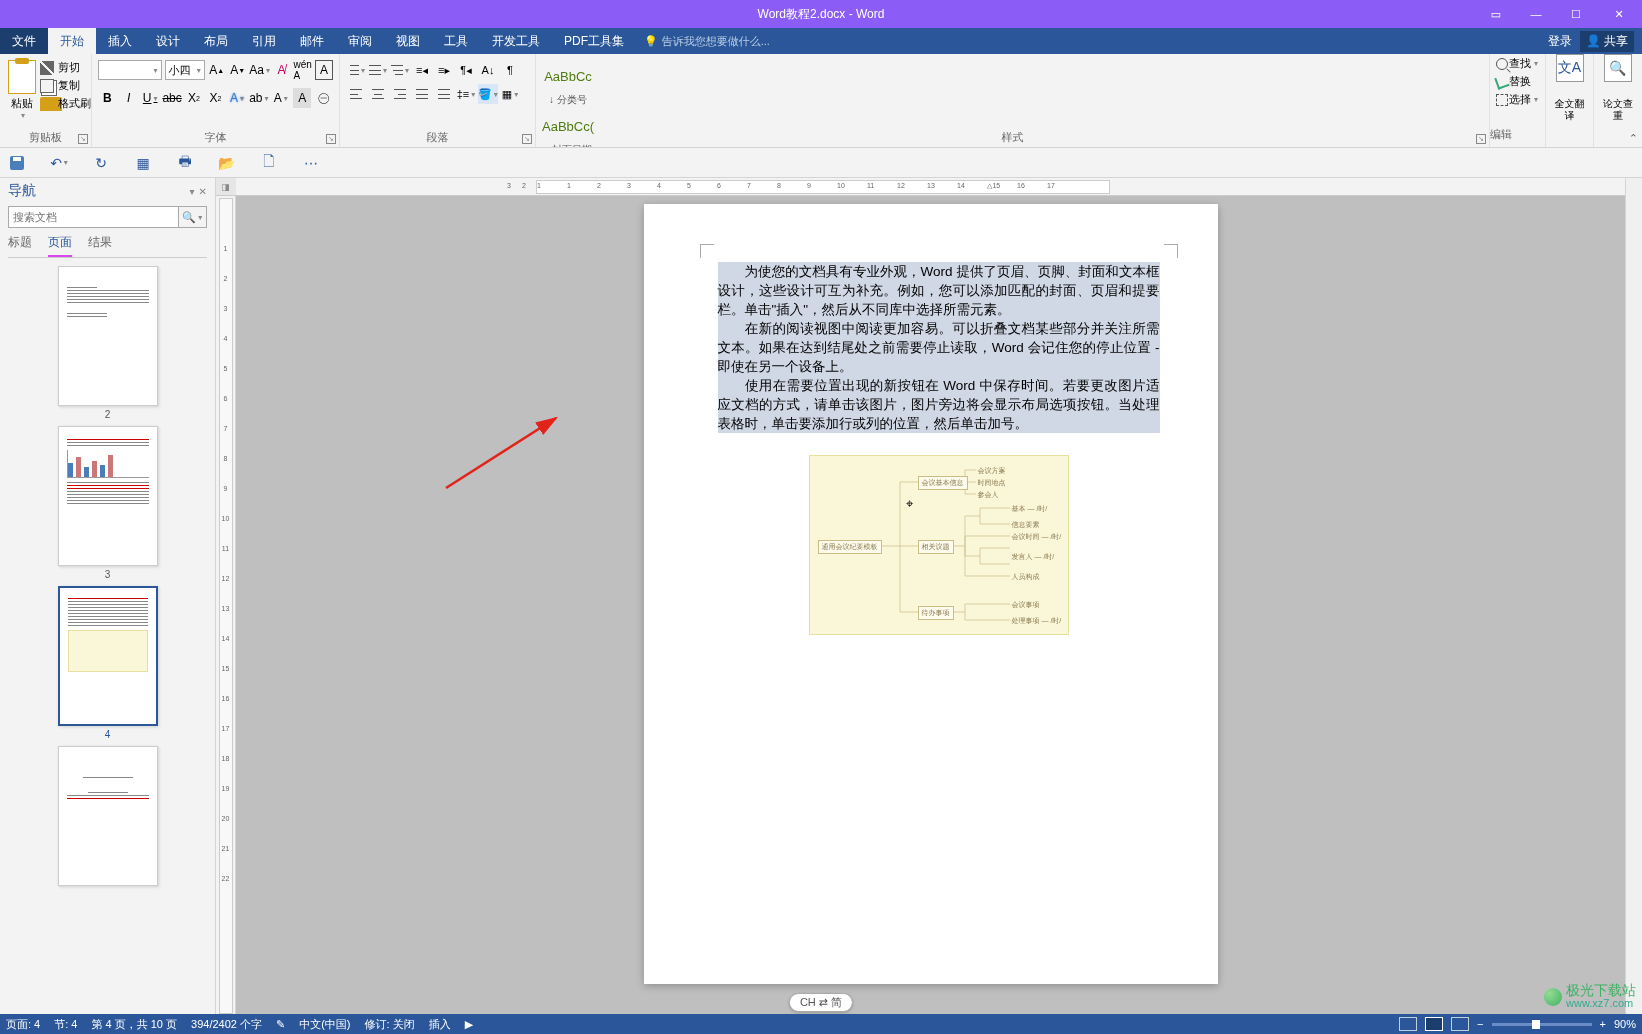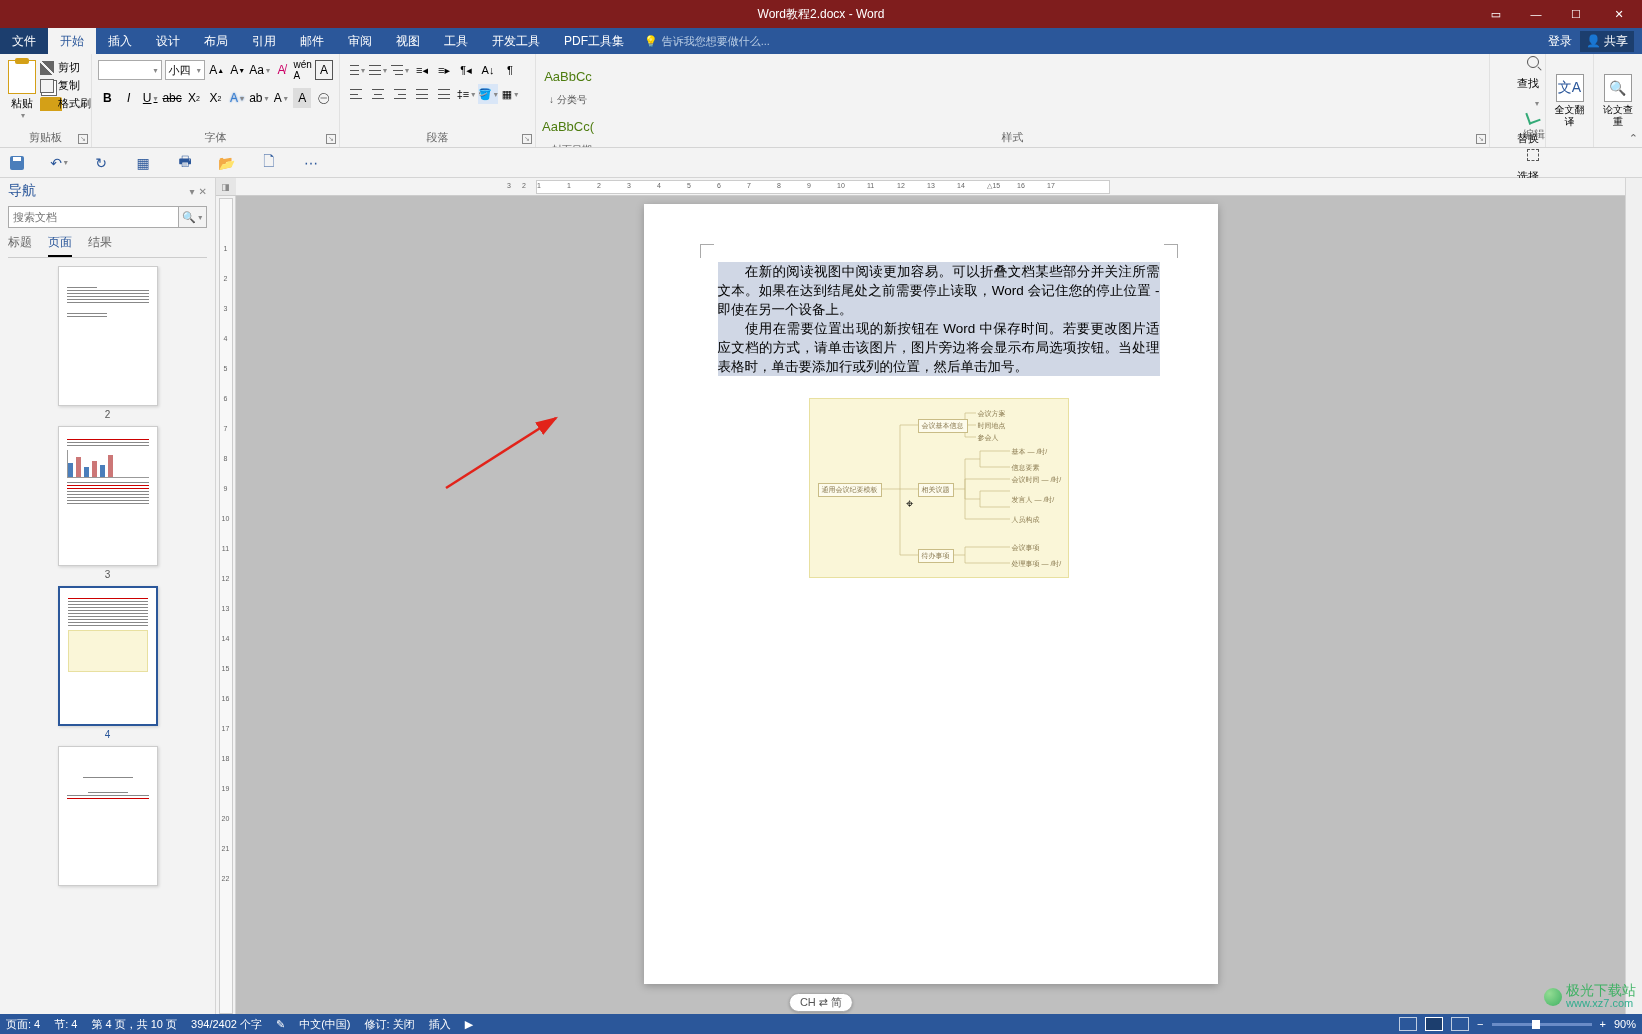--- a/index.html
+++ b/index.html
@@ -1,19 +1,19 @@
 <!DOCTYPE html>
 <html><head>
 <meta charset="utf-8">
 <style>
 * { margin: 0; padding: 0; box-sizing: border-box; font-family: "Microsoft YaHei", "Segoe UI", sans-serif; }
 body { background: #e6e6e6; width: 1642px; height: 1034px; overflow: hidden; position: relative; }
 
 
-.titlebar { height: 28px; background: #7f1d1d; display: flex; align-items: center; justify-content: center; position: relative; color: #fff; font-size: 12px; }
+.titlebar { height: 28px; background: #8b5cf6; display: flex; align-items: center; justify-content: center; position: relative; color: #fff; font-size: 12px; }
 .titlebar .title { white-space: nowrap; }
 .titlebar .win-controls { position: absolute; right: 0; top: 0; height: 28px; display: flex; }
 .titlebar .win-controls div { width: 40px; height: 28px; display: flex; align-items: center; justify-content: center; color: #fff; font-size: 11px; cursor: pointer; }
 .titlebar .win-controls div:last-child { width: 46px; }
 
 
 .tabrow { height: 26px; background: #2b579a; display: flex; align-items: stretch; color: #fff; font-size: 12px; position: relative; }
 .tabrow .tab { padding: 0 12px; display: flex; align-items: center; cursor: pointer; }
 .tabrow .tab.file { background: #1c3e6e; }
 .tabrow .tab.active { background: #f3f3f3; color: #2b579a; }
@@ -57,28 +57,28 @@
 .para .btn { width: 20px; height: 20px; display: flex; align-items: center; justify-content: center; font-size: 11px; cursor: pointer; }
 .para .btn .lines { width: 12px; height: 10px; display: flex; flex-direction: column; justify-content: space-between; }
 .para .btn .lines span { height: 1px; background: #555; display: block; }
 
 .styles { flex: 1; min-width: 0; display: flex; align-items: flex-start; padding: 4px 2px 16px 2px; overflow: hidden; }
 .styles .styleitem { width: 58px; height: 56px; border: 1px solid transparent; margin: 0 1px; text-align: center; cursor: pointer; }
 .styles .styleitem .preview { height: 34px; display: flex; align-items: center; justify-content: center; font-size: 13px; color: #4d7c0f; overflow: hidden; }
 .styles .styleitem .name { font-size: 10px; color: #555; white-space: nowrap; overflow: hidden; }
 
 .editgrp { width: 56px; padding-top: 2px; }
-.editgrp div { font-size: 11px; display: flex; align-items: flex-end; gap: 8px; margin-bottom: 3px; cursor: pointer; flex-direction: column; }
+.editgrp div { font-size: 11px; display: flex; align-items: center; gap: 1px; margin-bottom: 3px; cursor: pointer; }
 .editgrp .i { width: 12px; height: 12px; display: inline-block; }
 .i-find { border: 1px solid #555; border-radius: 50%; width: 8px; height: 8px; position: relative; }
 .i-find::after { content: ""; position: absolute; width: 5px; height: 1px; background: #555; bottom: -2px; right: -4px; transform: rotate(45deg); }
 .i-replace { border-left: 2px solid #3a7; border-bottom: 2px solid #3a7; width: 8px; height: 5px; transform: rotate(-20deg); }
 .i-select { border: 1px dashed #555; width: 10px; height: 10px; }
 
-.biggrp { width: 48px; text-align: center; padding-top: 20px; cursor: pointer; }
+.biggrp { width: 48px; text-align: center; padding-top: 0; cursor: pointer; gap: 14px; }
 .biggrp .ic { width: 28px; height: 28px; margin: 0 auto 2px; border: 1px solid #999; background: #fff; display: flex; align-items: center; justify-content: center; font-size: 14px; color: #2b579a; }
 .biggrp .txt { font-size: 10px; line-height: 12px; }
 
 .ribbon-collapse { position: absolute; right: 4px; bottom: 2px; font-size: 11px; color: #666; cursor: pointer; }
 
 
 .qat { height: 30px; background: #f3f3f3; border-bottom: 1px solid #d4d4d4; display: flex; align-items: center; padding: 0 8px; gap: 24px; }
 .qat .qbtn { width: 18px; height: 18px; display: flex; align-items: center; justify-content: center; cursor: pointer; color: #2b579a; font-size: 14px; }
 .qat-save { width: 14px; height: 14px; background: #4a7ebb; border-radius: 2px; position: relative; }
 .qat-save::after { content: ""; position: absolute; top: 1px; left: 3px; width: 8px; height: 4px; background: #fff; }
@@ -87,21 +87,21 @@
 .workspace { position: absolute; top: 178px; bottom: 20px; left: 0; right: 0; display: flex; }
 
 .navpane { width: 216px; background: #f3f3f3; border-right: 1px solid #d4d4d4; padding: 4px 8px; overflow: hidden; }
 .navpane .hdr { display: flex; justify-content: space-between; align-items: center; font-size: 14px; color: #2b579a; margin-bottom: 6px; }
 .navpane .hdr .ctrls { font-size: 10px; color: #888; display: flex; gap: 4px; }
 .navpane .search { display: flex; border: 1px solid #aaa; height: 22px; margin-bottom: 6px; }
 .navpane .search input { flex: 1; border: none; font-size: 11px; padding: 0 4px; outline: none; }
 .navpane .search .go { width: 28px; display: flex; align-items: center; justify-content: center; border-left: 1px solid #aaa; cursor: pointer; font-size: 11px; }
 .navpane .tabs { display: flex; gap: 16px; border-bottom: 1px solid #ccc; font-size: 12px; margin-bottom: 8px; }
 .navpane .tabs div { padding-bottom: 4px; cursor: pointer; color: #666; }
-.navpane .tabs div.active { color: #2b579a; border-bottom: 2px solid #000000; }
+.navpane .tabs div.active { color: #2b579a; border-bottom: 2px solid #d946ef; }
 .navpane .thumbs { overflow-y: auto; height: calc(100% - 80px); }
 .navpane .thumb { width: 100px; margin: 0 auto 6px; }
 .navpane .thumb .pg { width: 100px; height: 140px; background: #fff; border: 1px solid #ccc; box-shadow: 1px 1px 3px rgba(0,0,0,0.15); position: relative; overflow: hidden; }
 .navpane .thumb.sel .pg { border: 2px solid #2b579a; }
 .navpane .thumb .num { text-align: center; font-size: 10px; color: #555; margin-top: 3px; }
 .navpane .thumb.sel .num { color: #2b579a; }
 .navpane .thumb .pg .ln { height: 1px; background: #888; margin: 2px 8px; }
 .navpane .thumb .pg .lnr { height: 1px; background: #c00; margin: 2px 8px; }
 .navpane .thumb .pg .chart { margin: 4px 8px; height: 28px; display: flex; align-items: flex-end; gap: 3px; border-bottom: 1px solid #999; border-left: 1px solid #999; }
 .navpane .thumb .pg .chart span { width: 5px; }
@@ -530,20 +530,21 @@
           <div class="tk" style="left:390px">13</div>
           <div class="tk" style="left:420px">14</div>
           <div class="tk" style="left:450px">△15</div>
           <div class="tk" style="left:480px">16</div>
           <div class="tk" style="left:510px">17</div>
       </div>
     </div>
     <div class="page">
       <div class="corner-mark cm-tl"></div>
       <div class="corner-mark cm-tr"></div>
+      <p><span class="ind"></span><span>为使您的文档具有专业外观，Word 提供了页眉、页脚、封面和文本框设计，这些设计可互为补充。例如，您可以添加匹配的封面、页眉和提要栏。单击"插入"，然后从不同库中选择所需元素。</span></p>
       <p><span class="ind"></span><span>在新的阅读视图中阅读更加容易。可以折叠文档某些部分并关注所需文本。如果在达到结尾处之前需要停止读取，Word 会记住您的停止位置 - 即使在另一个设备上。</span></p>
       <p><span class="ind"></span><span>使用在需要位置出现的新按钮在 Word 中保存时间。若要更改图片适应文档的方式，请单击该图片，图片旁边将会显示布局选项按钮。当处理表格时，单击要添加行或列的位置，然后单击加号。</span></p>
       <div class="mindmap">
         <svg width="260" height="180">
           <g stroke="#c9bc86" stroke-width="0.7" fill="none">
             <path d="M64 90 H90"></path>
             <path d="M90 90 V26 H108"></path>
               <path d="M90 90 H108"></path>
               <path d="M90 90 V156 H108"></path>
             <path d="M142 26 H155"></path>

